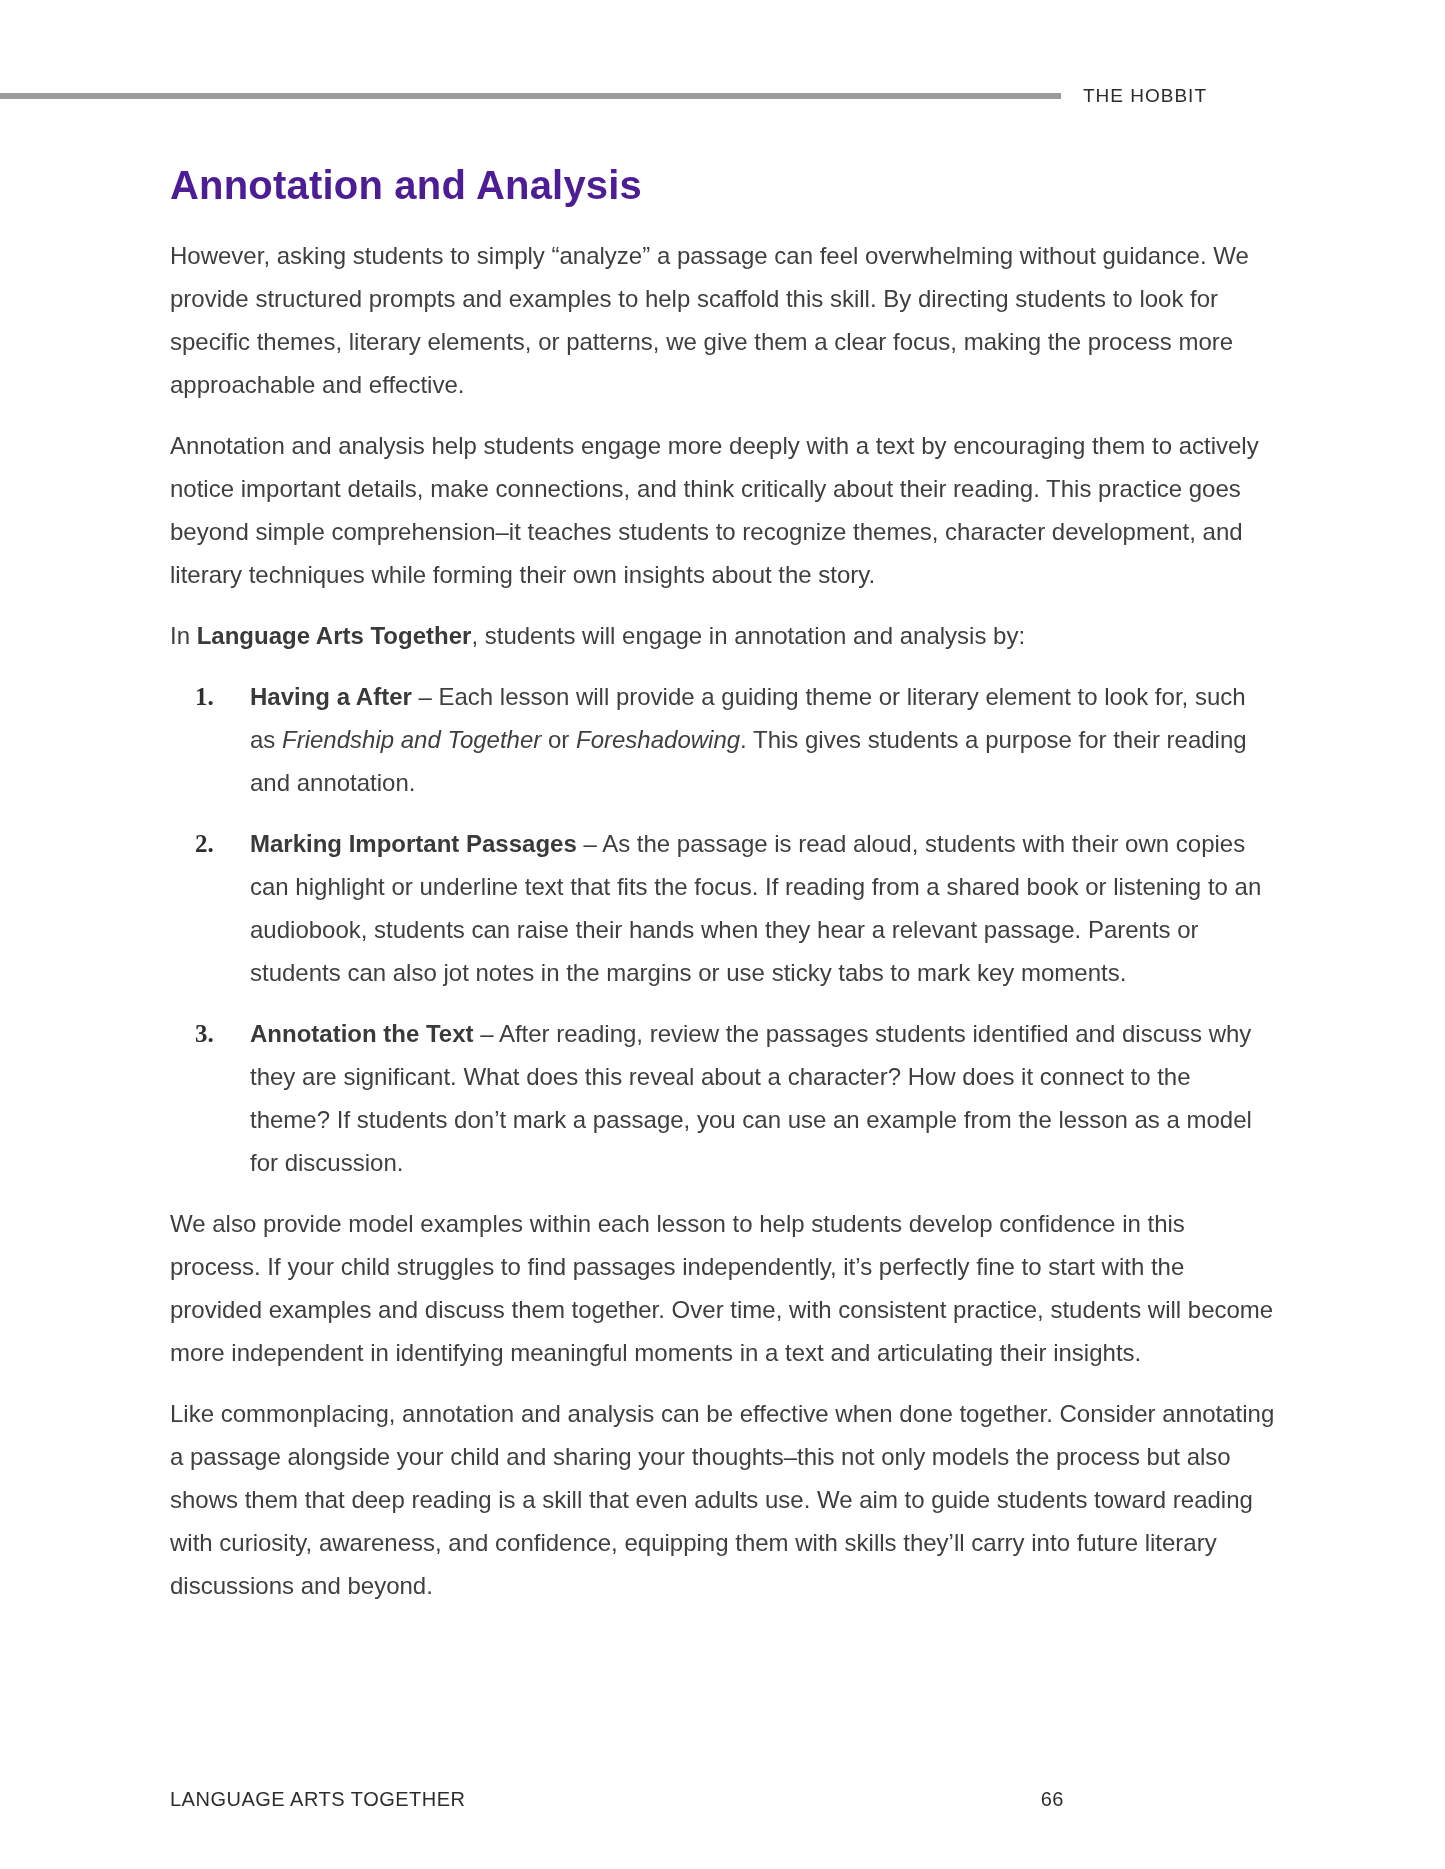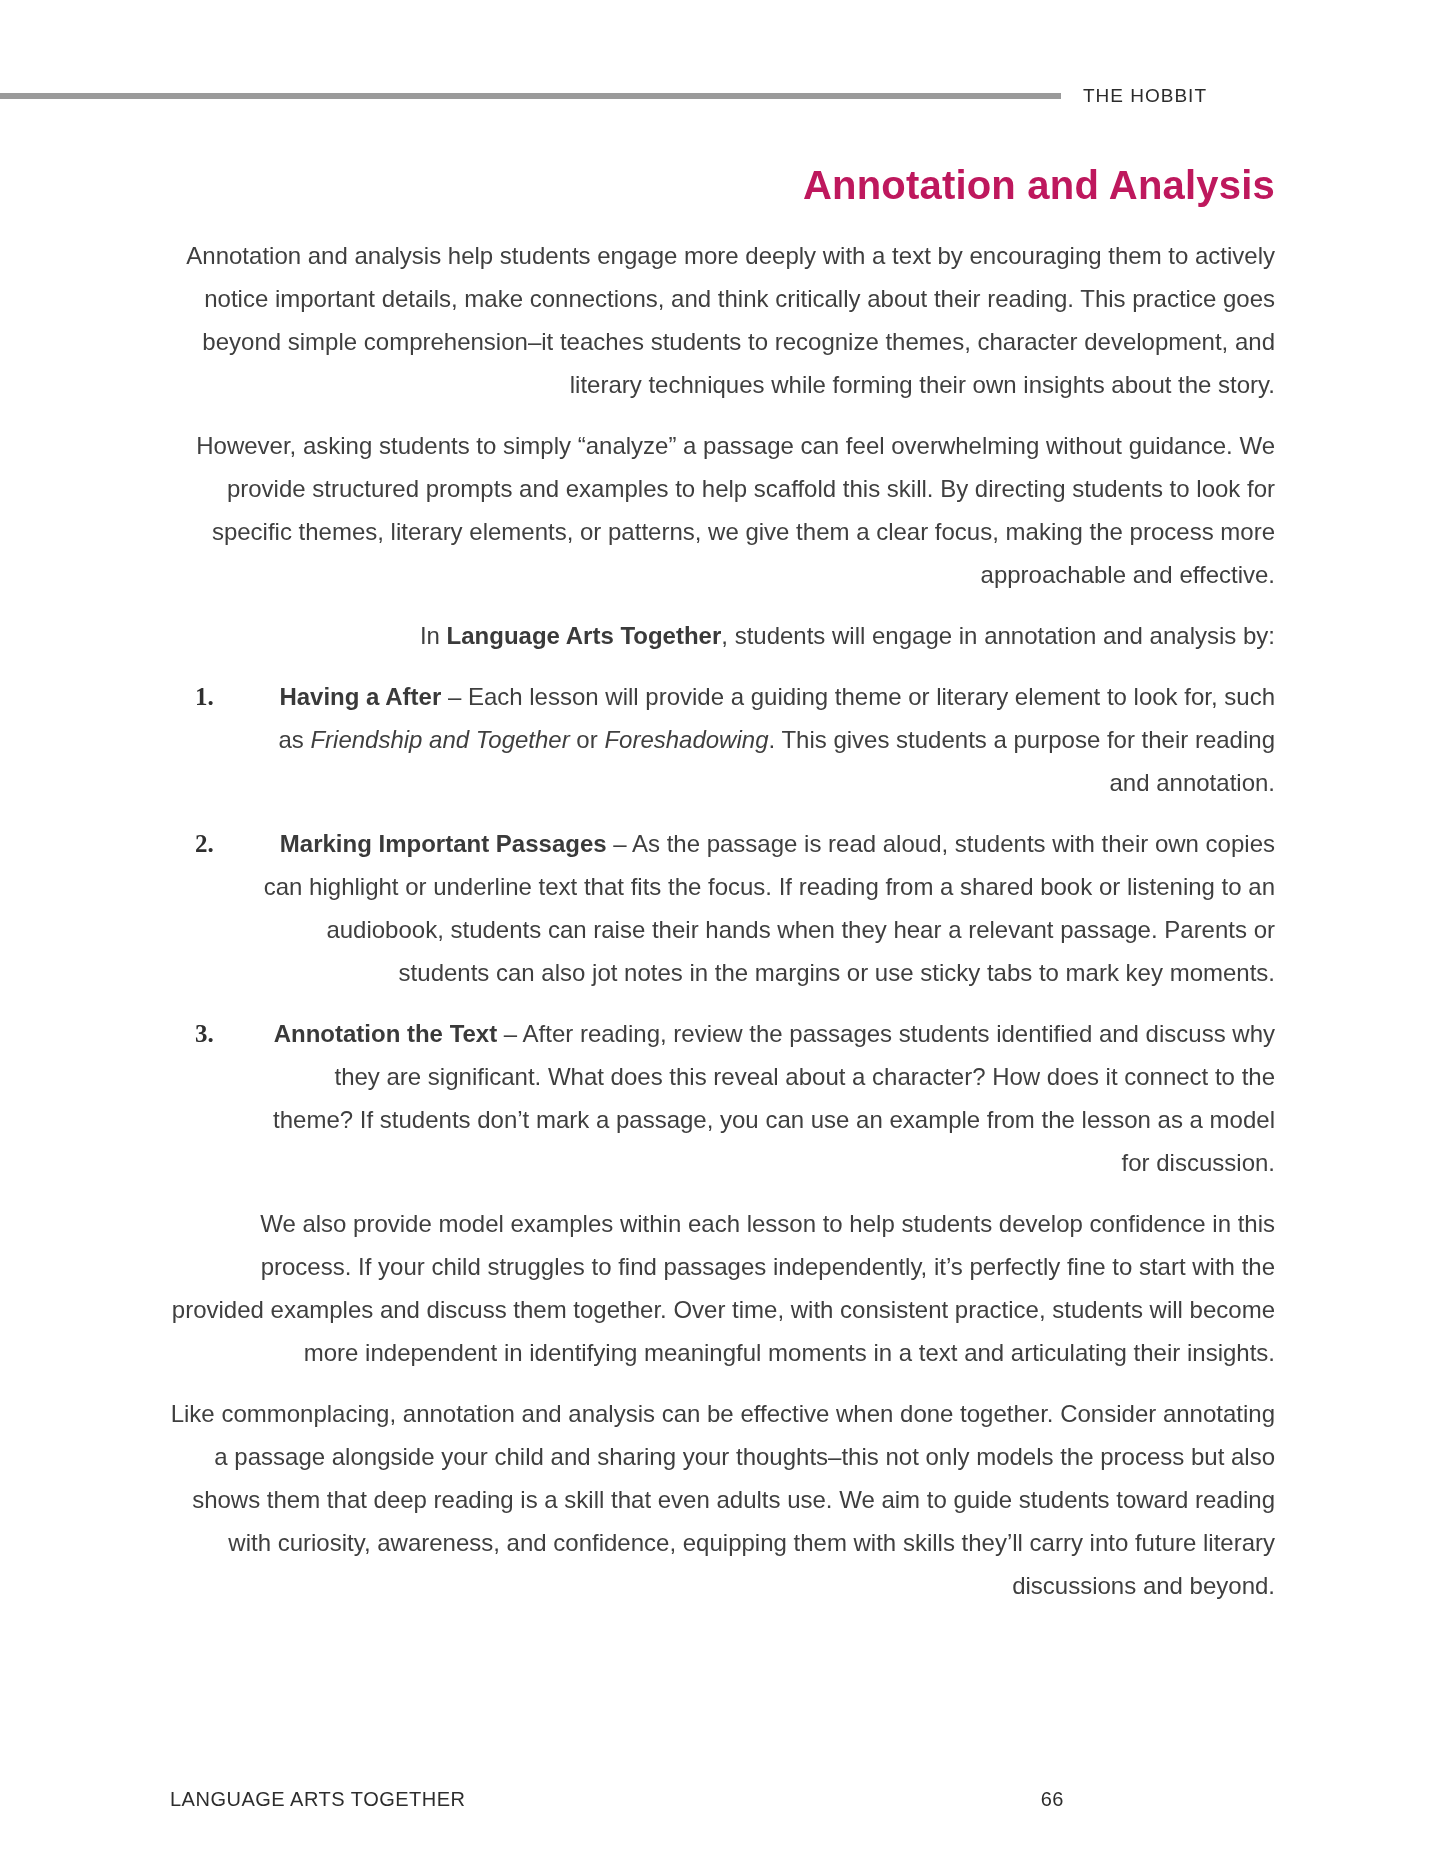--- a/index.html
+++ b/index.html
@@ -2,21 +2,21 @@
 <html><head>
 <meta charset="utf-8">
 <style>
   html, body { margin: 0; padding: 0; }
   body {
     width: 1445px; height: 1869px;
     background: #ffffff;
     font-family: "Liberation Sans", sans-serif;
     overflow: hidden;
   }
-  .page { position: relative; width: 1239px; height: 1869px; background: #fff; text-align: right; }
+  .page { position: relative; width: 1239px; height: 1869px; background: #fff; }
 
   
   .header-row {
     position: absolute; top: 85px; left: 0; right: 0;
     display: flex; align-items: center;
   }
   .rule { height: 6px; background: #9a9a9a; }
   .rule-left { width: 1143px; }
   .rule-right { flex: 1; }
   .running-head {
@@ -26,21 +26,21 @@
     color: #2b2b2b;
   }
 
   
   .content {
     position: absolute; left: 170px; top: 163px; width: 1105px;
     color: #3f3f3f;
   }
   h1.doc-title {
     margin: 0 0 26px 0;
-    font-size: 40px; font-weight: bold; color: #be185d;
+    font-size: 40px; font-weight: bold; color: #4c1d95;
     letter-spacing: 0.2px;
   }
   .content p {
     margin: 0 0 18px 0;
     font-size: 24px; line-height: 43px;
   }
   .content p b, .li-body b { font-weight: bold; color: #3a3a3a; }
   .li-body em { font-style: italic; }
 
   ol.steps { list-style: none; margin: 0 0 18px 0; padding: 0; }
@@ -71,23 +71,23 @@
 
   <div class="header-row">
     <div class="rule rule-left"></div>
     <div class="running-head">THE HOBBIT</div>
     <div class="rule rule-right"></div>
   </div>
 
   <div class="content">
     <h1 class="doc-title">Annotation and Analysis</h1>
 
+    <p>However, asking students to simply “analyze” a passage can feel overwhelming without guidance. We provide structured prompts and examples to help scaffold this skill. By directing students to look for specific themes, literary elements, or patterns, we give them a clear focus, making the process more approachable and effective.</p>
+
     <p>Annotation and analysis help students engage more deeply with a text by encouraging them to actively notice important details, make connections, and think critically about their reading. This practice goes beyond simple comprehension–it teaches students to recognize themes, character development, and literary techniques while forming their own insights about the story.</p>
-
-    <p>However, asking students to simply “analyze” a passage can feel overwhelming without guidance. We provide structured prompts and examples to help scaffold this skill. By directing students to look for specific themes, literary elements, or patterns, we give them a clear focus, making the process more approachable and effective.</p>
 
     <p><span>In </span><b>Language Arts Together</b><span>, students will engage in annotation and analysis by:</span></p>
 
     <ol class="steps">
       <li>
         <span class="num">1.</span>
         <span class="li-body"><b>Having a After</b><span> – Each lesson will provide a guiding theme or literary element to look for, such as </span><em>Friendship and Together</em><span> or </span><em>Foreshadowing</em><span>. This gives students a purpose for their reading and annotation.</span></span>
       </li>
       <li>
         <span class="num">2.</span>

